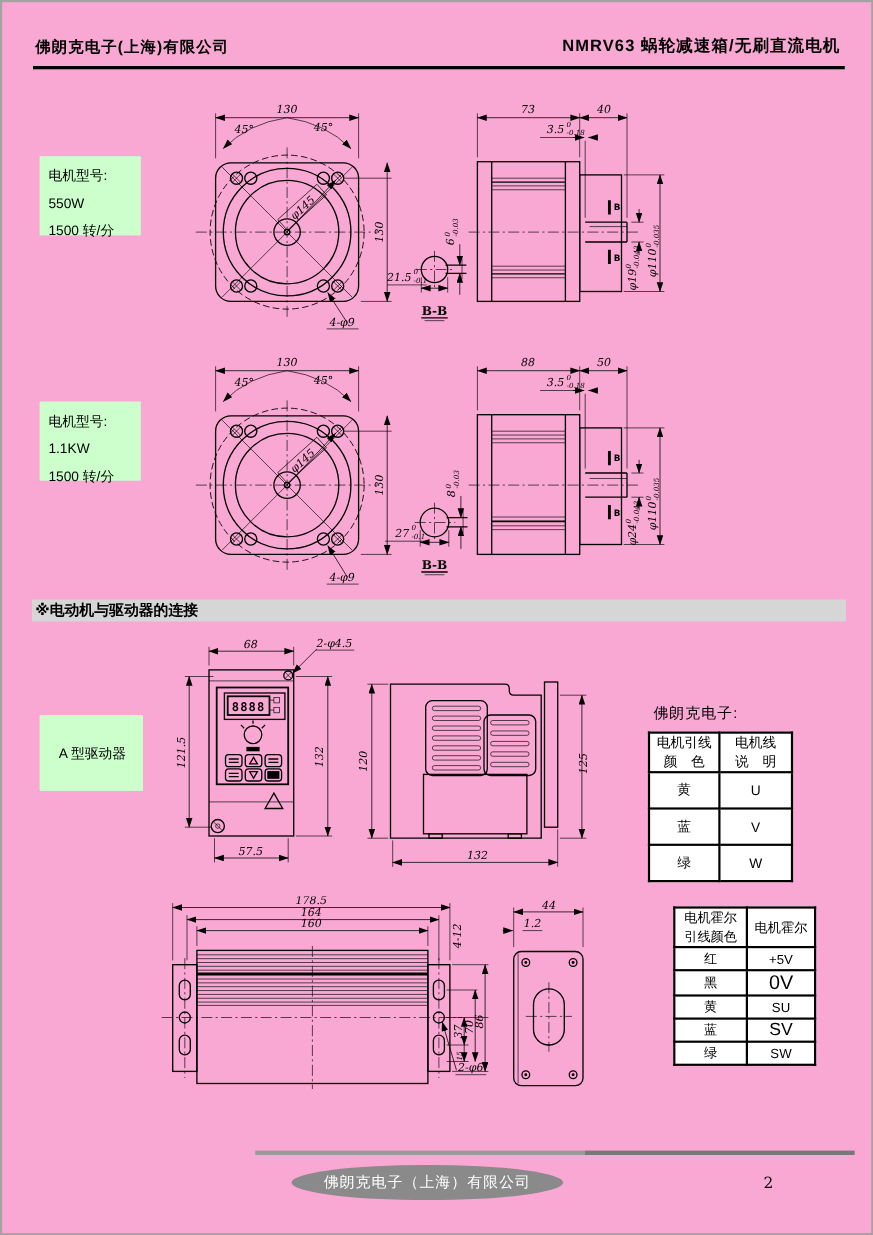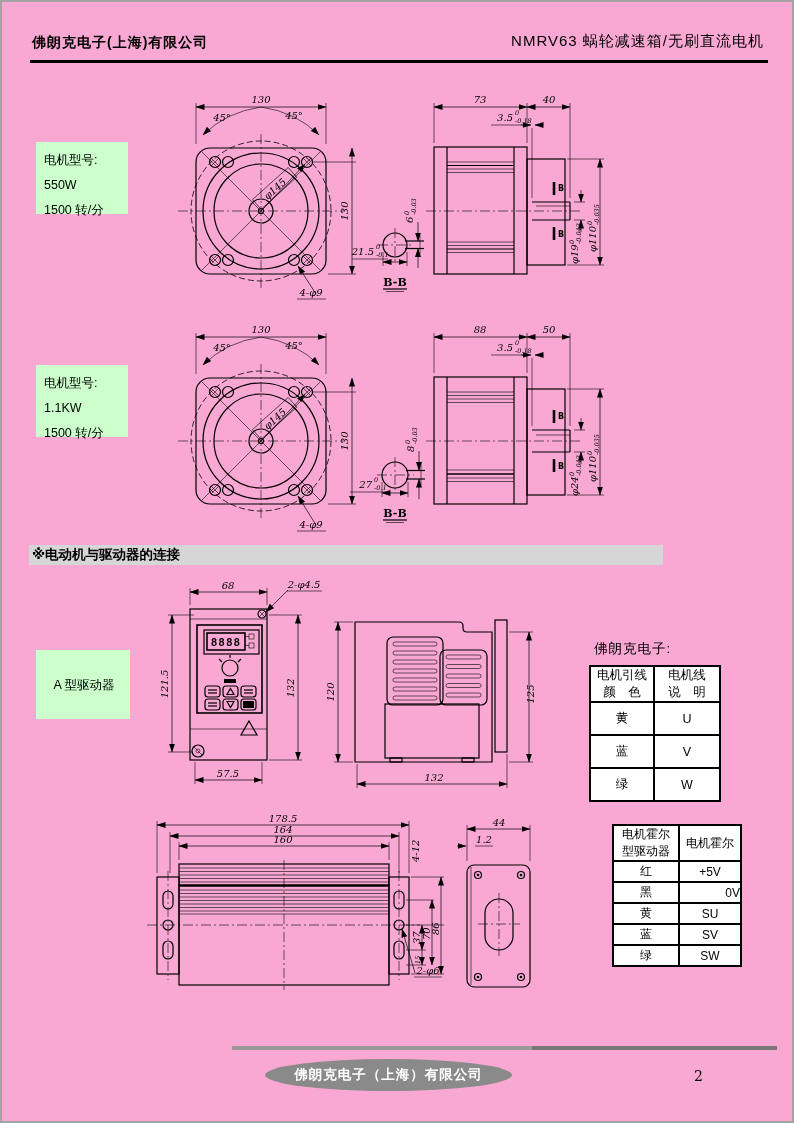--- a/index.html
+++ b/index.html
@@ -1,23 +1,23 @@
 <!DOCTYPE html>
 <html><head>
 <meta charset="utf-8">
 <style>
   html,body{margin:0;padding:0;background:#e8e8e8;}
   .page{position:relative;width:794px;height:1123px;background:#f9a8d4;border:2px solid #a3a3a3;
         box-sizing:border-box;font-family:"Liberation Sans","DejaVu Sans",sans-serif;color:#000;overflow:hidden;}
   .abs{position:absolute;}
   .hdr-co{left:30px;top:32px;font-size:14px;font-weight:bold;letter-spacing:1px;}
-  .hdr-ti{right:28px;top:30px;font-size:15px;font-weight:normal;letter-spacing:1px;}
+  .hdr-ti{right:28px;top:30px;font-size:15px;font-weight:bold;letter-spacing:1px;}
   .hdr-rule{left:28px;top:58px;width:738px;height:3px;background:#000;}
   .greenbox{background:#ccffcc;font-size:12.5px;line-height:2.0;padding:6px 6px 4px 8px;box-sizing:border-box;}
-  .secbar{left:27px;top:543px;width:634px;height:20px;background:#d6d6d6;
+  .secbar{left:27px;top:543px;width:740px;height:20px;background:#d6d6d6;
           font-size:13.5px;font-weight:bold;line-height:20px;padding-left:3px;box-sizing:border-box;}
   .dwg{position:absolute;}
   svg text{font-family:"DejaVu Serif","Liberation Serif",serif;font-style:italic;font-size:10px;fill:#000;}
   svg text.tol{font-size:6.5px;}
   svg text.bb{font-style:normal;font-weight:bold;font-size:11px;}
   svg text.bsm{font-style:normal;font-weight:bold;font-size:8px;font-family:"DejaVu Sans",sans-serif;}
   svg text.seg{font-style:normal;font-weight:bold;font-family:"DejaVu Sans Mono",monospace;font-size:11px;letter-spacing:1px;}
   .ln{stroke:#000;stroke-width:1.2;fill:none;}
   .ln2{stroke:#000;stroke-width:1.6;fill:none;}
   .thin{stroke:#000;stroke-width:.6;fill:none;}
@@ -25,21 +25,21 @@
   .dsh{stroke:#000;stroke-width:.8;fill:none;stroke-dasharray:6 3;}
   .ext{stroke:#000;stroke-width:.6;fill:none;}
   .dim{stroke:#000;stroke-width:.7;fill:none;}
   .thk{stroke:#000;stroke-width:2.6;}
   table.dtab{border-collapse:collapse;background:#fff;}
   table.dtab td,table.dtab th{border:2px solid #000;font-weight:normal;text-align:center;
        font-size:12.5px;padding:0;vertical-align:middle;}
   .wt-title{font-size:13.5px;letter-spacing:1px;}
   .foot-bar{left:230px;top:1044px;width:545px;height:4px;background:linear-gradient(90deg,#9a9a9a 0 55%,#787878 55% 100%);}
   .foot-oval{left:263px;top:1057px;width:247px;height:32px;border-radius:50%;background:#8a8a8a;
-       color:#fff;font-weight:bold;font-size:13.5px;text-align:center;line-height:32px;letter-spacing:1px;}
+       color:#fff;font-weight:normal;font-size:13.5px;text-align:center;line-height:32px;letter-spacing:1px;}
   .pageno{left:692px;top:1066px;font-size:14px;font-family:"DejaVu Serif",serif;}
 </style>
 </head>
 <body>
 
 <div class="page">
 
   <div class="abs hdr-co">佛朗克电子(上海)有限公司</div>
   <div class="abs hdr-ti">NMRV63 蜗轮减速箱/无刷直流电机</div>
   <div class="abs hdr-rule"></div>
@@ -576,39 +576,39 @@
       <line x1="333" y1="31" x2="351" y2="31" class="thin"></line>
       <line x1="315" y1="31" x2="324" y2="31" class="dim" marker-end="url(#ar4)"></line>
     </g>
   </svg>
 
   <table class="dtab abs" style="left:610px;top:822px;">
     <tbody>
         <tr>
       <th style="width:64px;height:31px;font-size:12px;">
         <div>电机霍尔</div>
-        <div>型驱动器</div>
+        <div>引线颜色</div>
       </th>
       <th style="width:60px;font-size:12px;">电机霍尔</th>
     </tr>
     <tr>
       <td style="height:19px;font-size:12px;" ind="">红</td>
       <td style="font-size:12px;">+5V</td>
     </tr>
     <tr>
       <td style="height:19px;font-size:12px;">黑</td>
-      <td style="font-size:12px;text-align:right;">0V</td>
+      <td style="font-size:18px;">0V</td>
     </tr>
     <tr>
       <td style="height:19px;font-size:12px;">黄</td>
       <td style="font-size:12px;">SU</td>
     </tr>
     <tr>
       <td style="height:19px;font-size:12px;">蓝</td>
-      <td style="font-size:12px;margin-left:27px;">SV</td>
+      <td style="font-size:16px;margin-left:27px;">SV</td>
     </tr>
     <tr>
       <td style="height:19px;font-size:12px;">绿</td>
       <td style="font-size:12px;">SW</td>
     </tr>
   </tbody>
     </table>
 
   <div class="abs foot-bar"></div>
   <div class="abs foot-oval">佛朗克电子（上海）有限公司</div>

